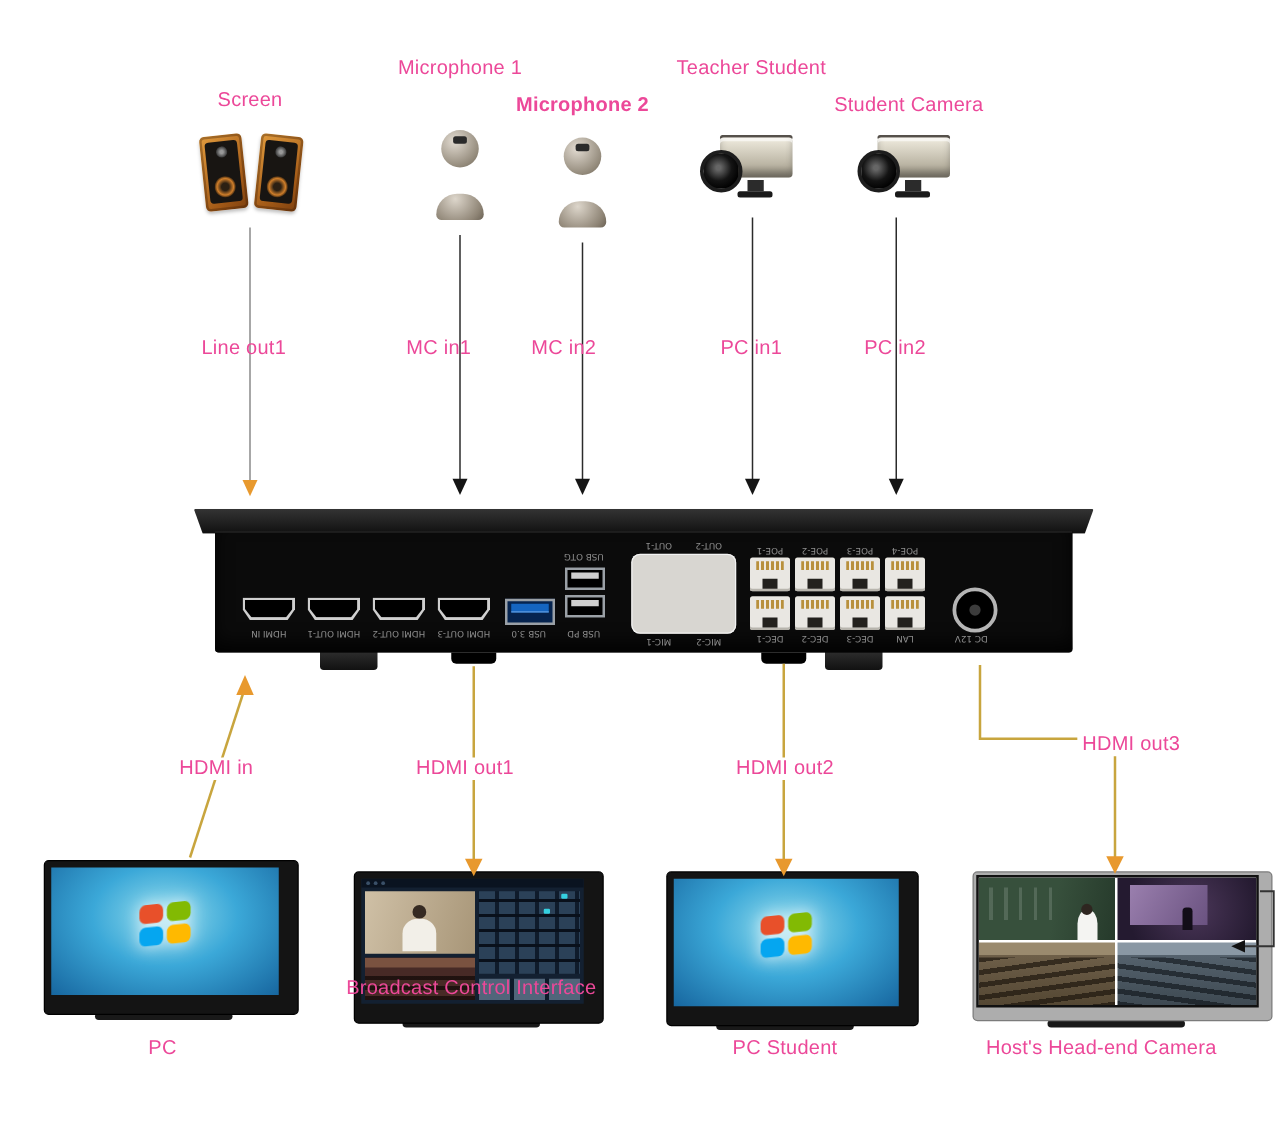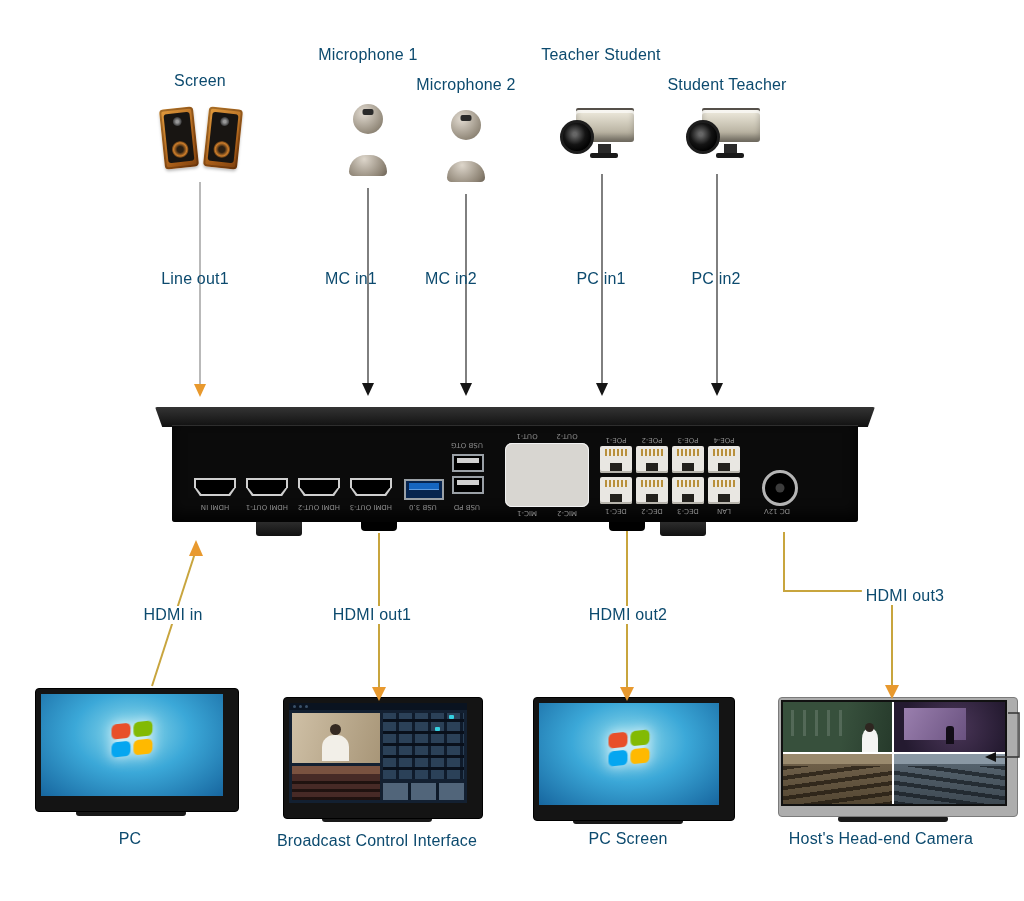--- a/index.html
+++ b/index.html
@@ -1,20 +1,20 @@
 <!DOCTYPE html>
 <html><head>
 <meta charset="utf-8">
 <style>
   html,body{margin:0;padding:0;background:#ffffff;}
   .canvas{position:relative;width:1024px;height:901px;background:#ffffff;overflow:hidden;
           font-family:"Liberation Sans",sans-serif;}
 
   
-  .lbl{position:absolute;font-size:16px;color:#0c4a6e;transform:translateX(-50%);
+  .lbl{position:absolute;font-size:16px;color:#ec4899;transform:translateX(-50%);
        white-space:nowrap;z-index:8;letter-spacing:.2px;}
   .lbl.bg{background:#ffffff;padding:0 4px;}
 
   
   .plabel{position:absolute;font-size:7px;color:#8f8f8f;white-space:nowrap;z-index:4;
           transform:translateX(-50%) rotate(180deg);font-family:"DejaVu Sans",sans-serif;}
 
   
   .speaker-pair{position:absolute;left:160px;top:100px;width:86px;height:78px;z-index:3;}
   .spk{position:absolute;width:34px;height:60px;border-radius:4px;
@@ -136,23 +136,23 @@
 
   svg.arrows{position:absolute;left:0;top:0;z-index:5;pointer-events:none;}
 </style>
 </head>
 <body>
 
 <div class="canvas">
 
   <div class="lbl" style="left:200px;top:72px;">Screen</div>
   <div class="lbl" style="left:368px;top:46px;">Microphone 1</div>
-  <div class="lbl" style="left:466px;top:76px;">Microphone 2</div>
+  <div class="lbl" style="left:466px;top:76px;font-weight:bold;">Microphone 2</div>
   <div class="lbl" style="left:601px;top:46px;">Teacher Student</div>
-  <div class="lbl" style="left:727px;top:76px;">Student Teacher</div>
+  <div class="lbl" style="left:727px;top:76px;">Student Camera</div>
 
   <div class="speaker-pair">
     <div class="spk left">
       <div class="front">
           <div class="tweeter"></div>
           <div class="woofer"></div>
         </div>
     </div>
     <div class="spk right">
       <div class="front">
@@ -401,17 +401,17 @@
         </div>
       <div class="quad q-br">
           <div class="rows"></div>
         </div>
     </div>
   </div>
   <div class="neck" style="left:875px;top:808px;width:36px;height:9px;"></div>
   <div class="base" style="left:838px;top:816px;width:110px;height:6px;"></div>
 
   <div class="lbl" style="left:130px;top:830px;">PC</div>
-  <div class="lbl" style="left:377px;top:832px;">Broadcast Control Interface</div>
-  <div class="lbl" style="left:628px;top:830px;">PC Screen</div>
+  <div class="lbl" style="left:377px;top:782px;">Broadcast Control Interface</div>
+  <div class="lbl" style="left:628px;top:830px;">PC Student</div>
   <div class="lbl" style="left:881px;top:830px;">Host's Head-end Camera</div>
 
 </div>
 
 </body></html>

